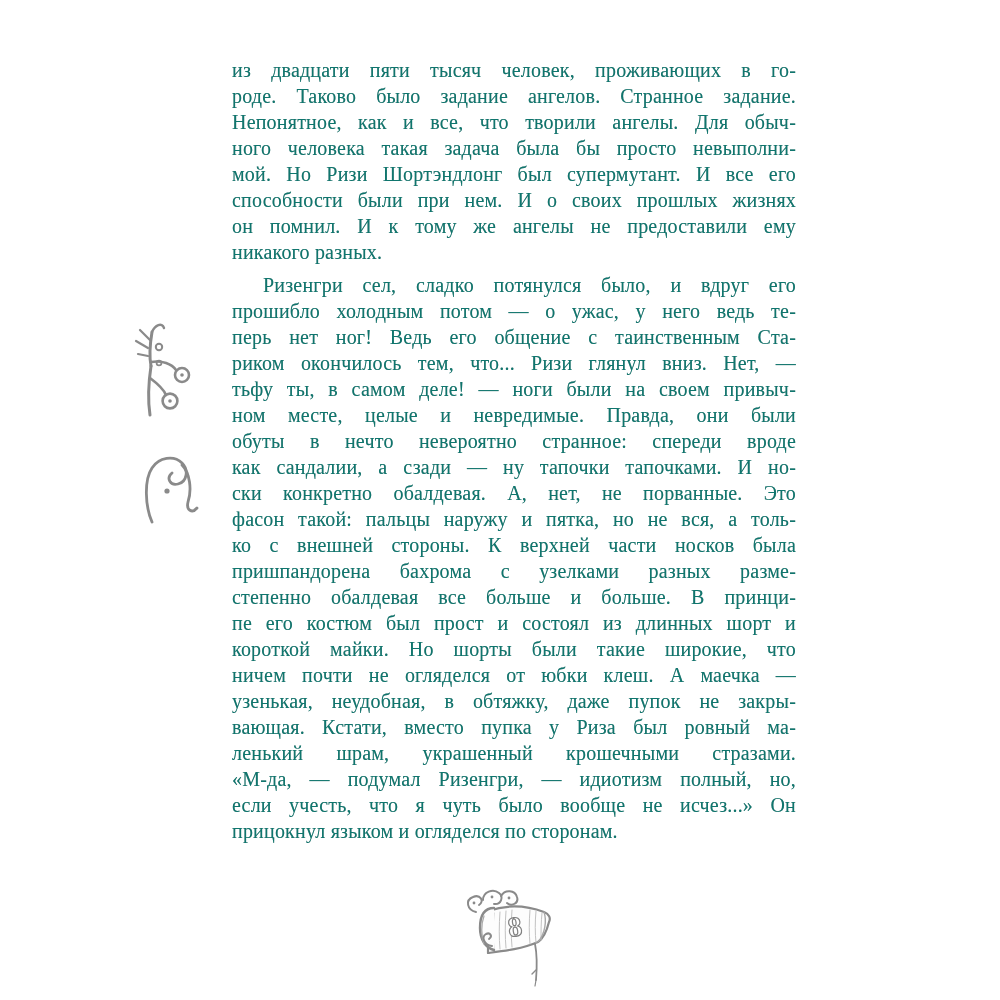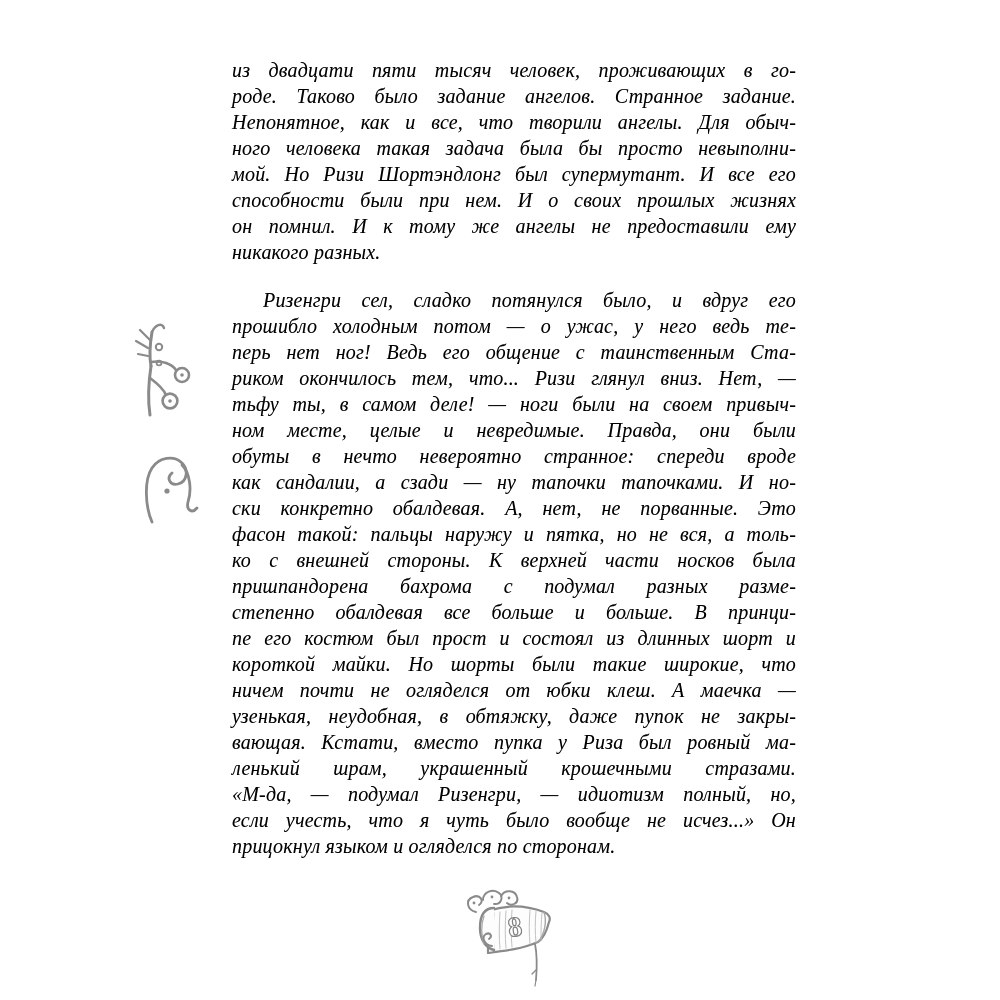--- a/index.html
+++ b/index.html
@@ -13,29 +13,28 @@
     height: 1000px;
     background: #ffffff;
     overflow: hidden;
     font-family: "Liberation Serif", "DejaVu Serif", serif;
   }
   .body-text {
     position: absolute;
     left: 232px;
     top: 57px;
     width: 564px;
-    color: #000000;
+    color: #0f766e;
     font-size: 20px;
     line-height: 26px;
     letter-spacing: 0.2px;
     text-shadow: 0 0 0.6px rgba(120,120,120,0.55);
-    font-style: italic;
   }
   .para { margin: 0; }
-  .para + .para { margin-top: 22px; }
+  .para + .para { margin-top: 7px; }
   .ln {
     text-align: justify;
     text-align-last: justify;
     white-space: normal;
     height: 26px;
     overflow: visible;
   }
   .ln.indent { text-indent: 31px; }
   .ln.para-end { text-align-last: left; }
   .margin-flourish {
@@ -103,21 +102,21 @@
       <div class="ln">прошибло холодным потом — о ужас, у него ведь те-</div>
       <div class="ln">перь нет ног! Ведь его общение с таинственным Ста-</div>
       <div class="ln">риком окончилось тем, что... Ризи глянул вниз. Нет, —</div>
       <div class="ln">тьфу ты, в самом деле! — ноги были на своем привыч-</div>
       <div class="ln">ном месте, целые и невредимые. Правда, они были</div>
       <div class="ln">обуты в нечто невероятно странное: спереди вроде</div>
       <div class="ln">как сандалии, а сзади — ну тапочки тапочками. И но-</div>
       <div class="ln">ски конкретно обалдевая. А, нет, не порванные. Это</div>
       <div class="ln">фасон такой: пальцы наружу и пятка, но не вся, а толь-</div>
       <div class="ln">ко с внешней стороны. К верхней части носков была</div>
-      <div class="ln">пришпандорена бахрома с подумал разных разме-</div>
+      <div class="ln">пришпандорена бахрома с узелками разных разме-</div>
       <div class="ln">степенно обалдевая все больше и больше. В принци-</div>
       <div class="ln">пе его костюм был прост и состоял из длинных шорт и</div>
       <div class="ln">короткой майки. Но шорты были такие широкие, что</div>
       <div class="ln">ничем почти не огляделся от юбки клеш. А маечка —</div>
       <div class="ln">узенькая, неудобная, в обтяжку, даже пупок не закры-</div>
       <div class="ln">вающая. Кстати, вместо пупка у Риза был ровный ма-</div>
       <div class="ln">ленький шрам, украшенный крошечными стразами.</div>
       <div class="ln">«М-да, — подумал Ризенгри, — идиотизм полный, но,</div>
       <div class="ln">если учесть, что я чуть было вообще не исчез...» Он</div>
       <div class="ln para-end">прицокнул языком и огляделся по сторонам.</div>

